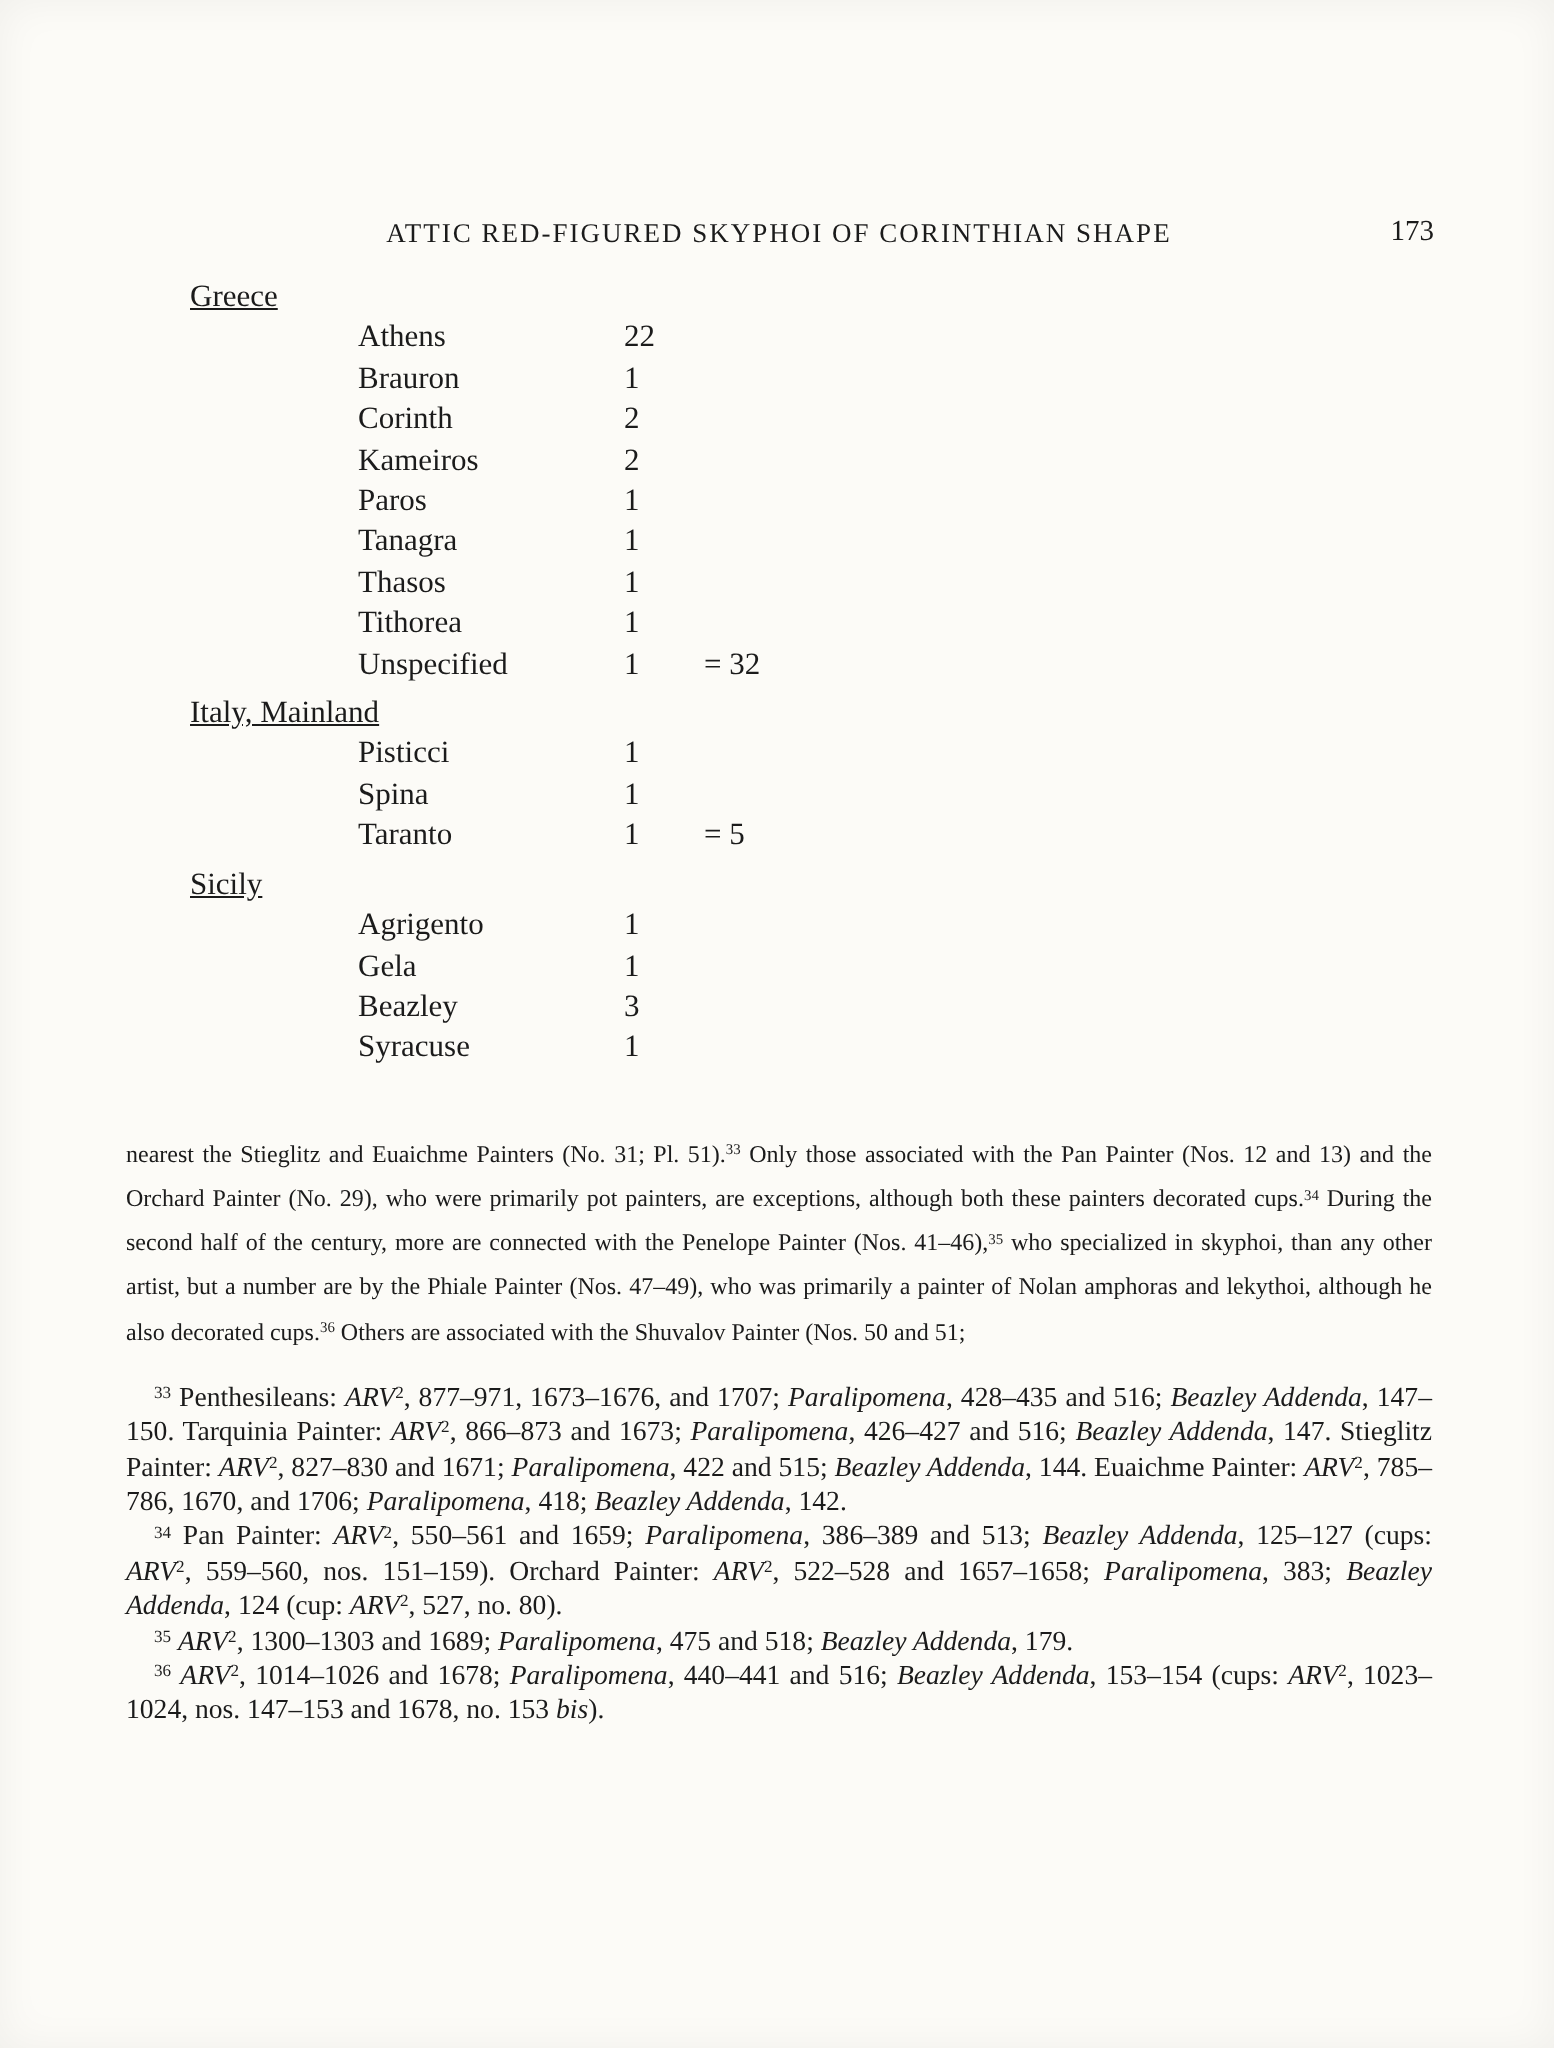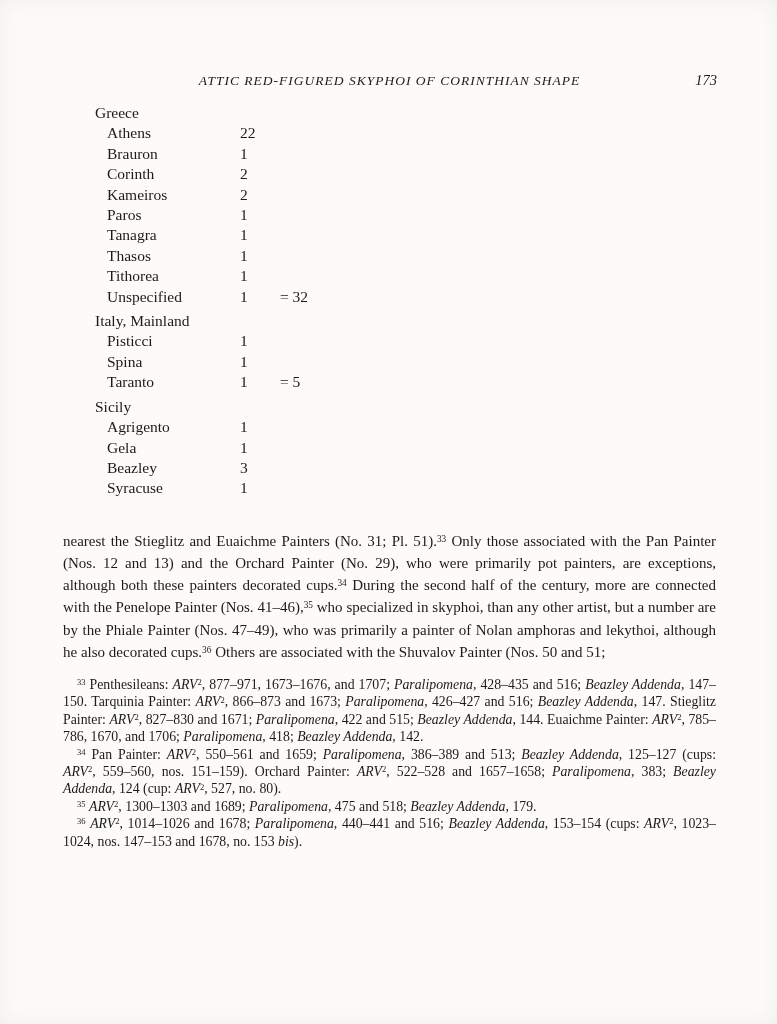--- a/index.html
+++ b/index.html
@@ -18,60 +18,59 @@
   }
   .content {
     position: absolute;
     left: 63px;
     top: 0;
     width: 653px;
   }
 
   
   .running-head {
-    margin-top: 72px;
+    margin-top: 108px;
     position: relative;
     text-align: center;
     font-size: 13.5px;
     letter-spacing: 1px;
     white-space: nowrap;
     line-height: 17px;
-    font-style: italic;
   }
   .running-head .page-num {
     position: absolute;
     right: -1px;
     top: 0;
     letter-spacing: 0;
     font-size: 14.5px;
   }
 
   
   .table-caption {
     margin-top: 20px;
     text-align: center;
     font-size: 15.5px;
     line-height: 20px;
   }
   .caption-label { font-variant: small-caps; letter-spacing: 0.3px; }
 
   
   .prov-table { margin-top: 14px; font-size: 15.5px; }
-  .t-group { margin-top: 4px; }
+  .t-group { margin-top: 4px; text-decoration: underline; }
   .t-group:first-child { margin-top: 0; }
   .t-group-name { margin-left: 32px; line-height: 20.4px; }
-  .t-row { margin-left: 44px; line-height: 20.4px; }
+  .t-row { margin-left: 116px; line-height: 20.4px; }
   .t-place { display: inline-block; width: 133px; }
   .t-count { display: inline-block; width: 40px; }
   .t-subtotal { display: inline-block; }
 
   
   .body-par {
     margin: 31px 0 0 0;
-    font-size: 15px;
+    font-size: 12px;
     line-height: 22.2px;
     text-align: justify;
   }
 
   
   .footnotes {
     margin-top: 13px;
     font-size: 13.8px;
     line-height: 17.4px;
     text-align: justify;

